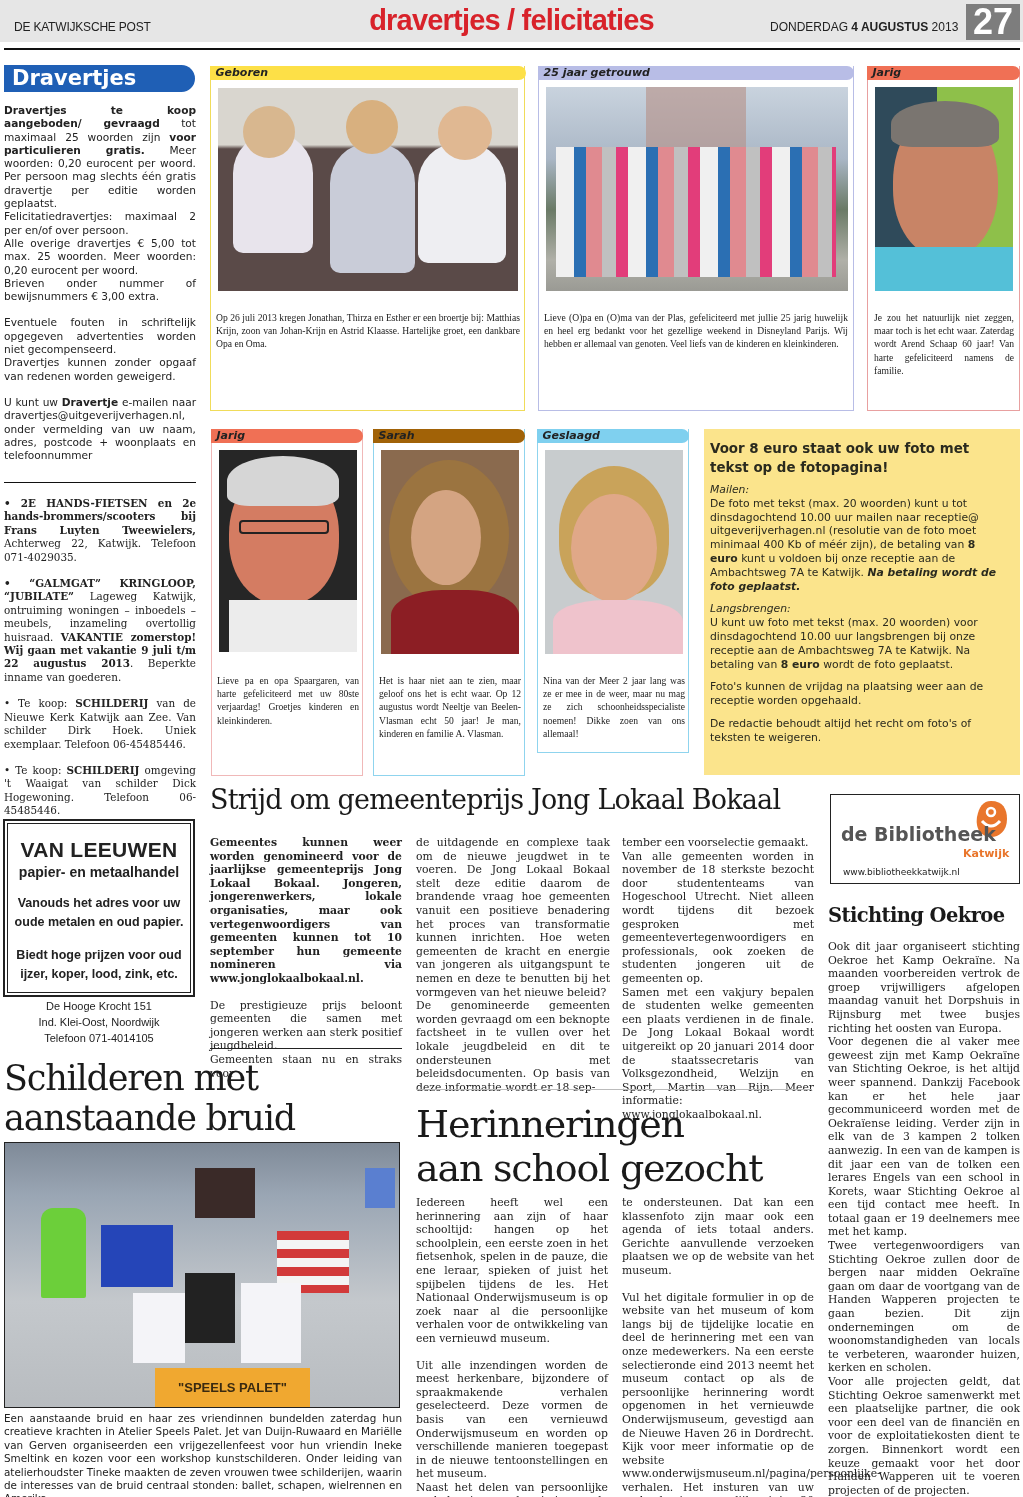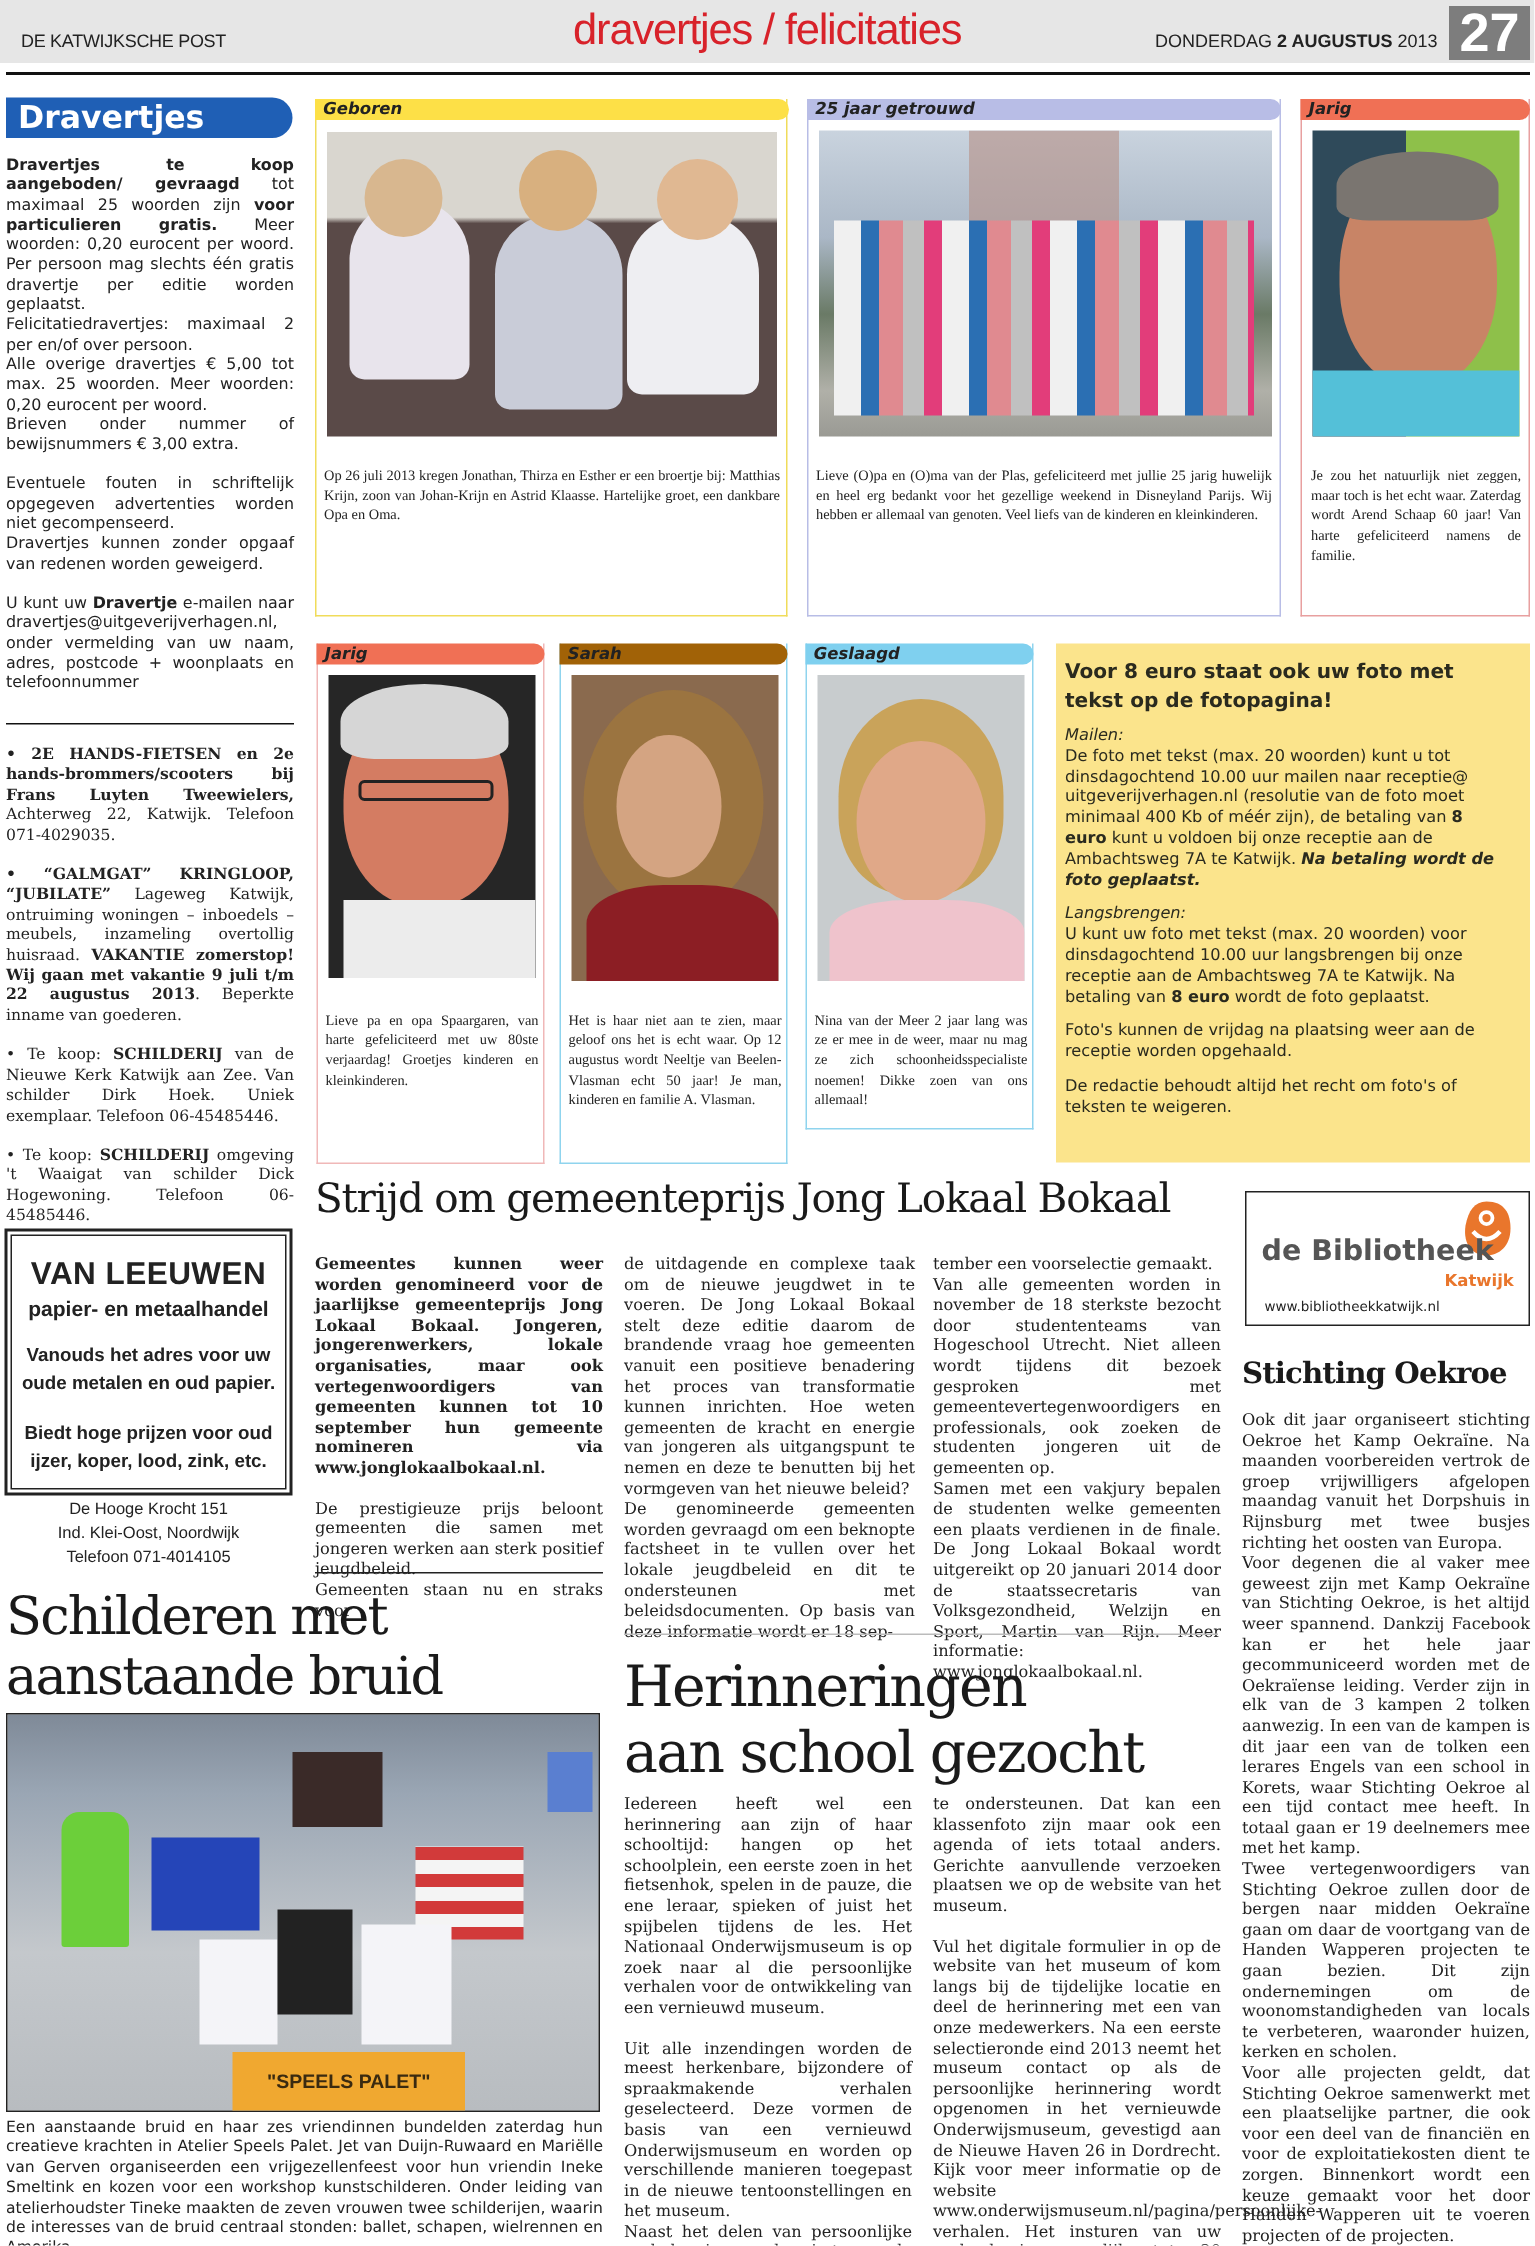--- a/index.html
+++ b/index.html
@@ -1,20 +1,20 @@
 <!DOCTYPE html>
 <html><head>
 <meta charset="utf-8">
 <style>
 *{box-sizing:border-box;margin:0;padding:0}
 body{width:1023px;height:1497px;background:#fff;position:relative;overflow:hidden;font-family:"DejaVu Sans",sans-serif;color:#222}
 .abs{position:absolute}
 .header{left:0;top:0;width:1023px;height:42px;background:#e6e6e6}
 .hdr-left{left:14px;top:20px;font-family:"Liberation Sans",sans-serif;font-size:12px;letter-spacing:-0.2px;color:#222}
-.hdr-title{left:0;width:1023px;top:4px;text-align:center;font-family:"Liberation Sans",sans-serif;font-weight:normal;font-size:29px;color:#d8222a;letter-spacing:-0.8px}
+.hdr-title{left:0;width:1023px;top:4px;text-align:center;font-family:"Liberation Sans",sans-serif;font-weight:bold;font-size:29px;color:#d8222a;letter-spacing:-0.8px}
 .hdr-date{left:770px;top:20px;font-family:"Liberation Sans",sans-serif;font-size:12px;color:#222}
 .hdr-date b{font-weight:bold}
 .pagenum{left:966px;top:4px;width:54px;height:36px;background:#7d7d7d;color:#fff;font-family:"Liberation Sans",sans-serif;font-weight:bold;font-size:36px;line-height:36px;text-align:center}
 .hrule{left:4px;top:48px;width:1016px;height:2px;background:#111}
 
 .drav-head{left:4px;top:65px;width:191px;height:27px;background:#1f5fb5;border-radius:0 14px 14px 0;color:#fff;font-family:"DejaVu Sans",sans-serif;font-weight:bold;font-size:21px;padding-left:8px;line-height:27px}
 .leftcol{left:4px;width:192px;font-family:"DejaVu Sans",sans-serif;font-size:10.6px;line-height:13.3px;text-align:justify;color:#222}
 .leftcol p{margin-bottom:13px}
 .sep{left:4px;width:192px;height:1px;background:#111}
 .ads{left:4px;width:192px;font-family:"DejaVu Serif",serif;font-size:10.4px;line-height:13.4px;text-align:justify}
@@ -53,21 +53,21 @@
 .divider{height:1px;background:#999}
 </style>
 </head>
 <body>
 
 <div class="abs header"></div>
 <div class="abs hdr-left">DE KATWIJKSCHE POST</div>
 <div class="abs hdr-title">dravertjes / felicitaties</div>
 <div class="abs hdr-date">
   <span>DONDERDAG</span>
-  <b>2 AUGUSTUS</b>
+  <b>4 AUGUSTUS</b>
   <span>2013</span>
 </div>
 <div class="abs pagenum">27</div>
 <div class="abs hrule"></div>
 
 <div class="abs drav-head">Dravertjes</div>
 <div class="abs leftcol" style="top:104px">
   <p style="margin-bottom:0"><b>Dravertjes te koop aangeboden/ gevraagd</b><span> tot maximaal 25 woorden zijn </span><b>voor particulieren gratis.</b><span> Meer woorden: 0,20 eurocent per woord. Per persoon mag slechts één gratis dravertje per editie worden geplaatst.</span></p>
   <p style="margin-bottom:0">Felicitatiedravertjes: maximaal 2 per en/of over persoon.</p>
   <p style="margin-bottom:0">Alle overige dravertjes € 5,00 tot max. 25 woorden. Meer woorden: 0,20 eurocent per woord.</p>

